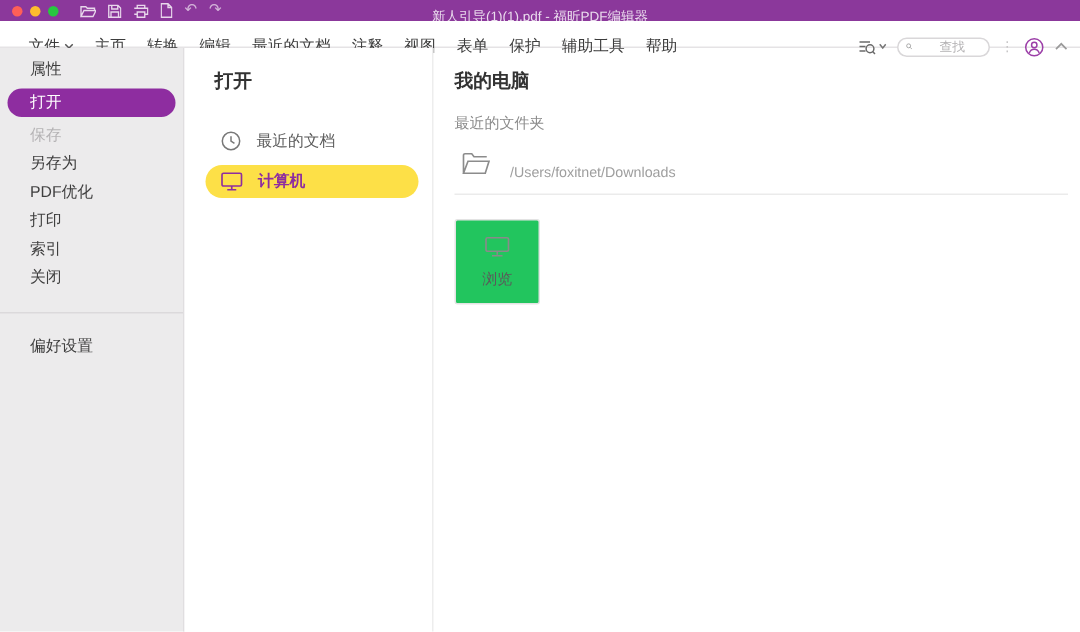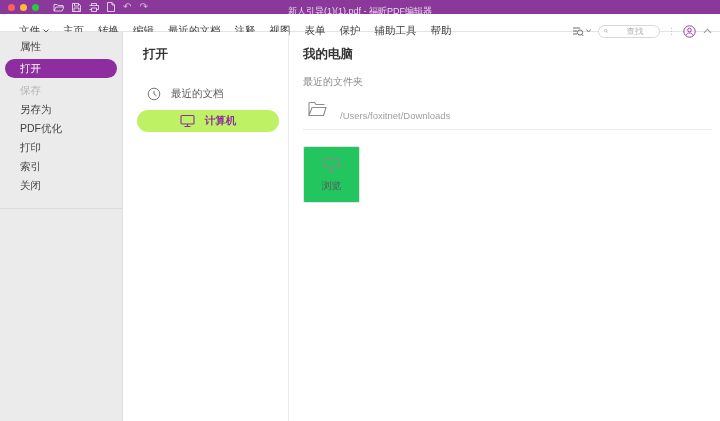--- a/index.html
+++ b/index.html
@@ -32,21 +32,21 @@
   .sidebar { width:123px; background:#ECEBEC; border-right:1px solid #e0dee0; padding-top:5px; font-size:10.5px; color:#3f3f3f; display:flex; flex-direction:column; }
   .side-item { height:19px; line-height:19px; padding-left:20px; white-space:nowrap; cursor:default; }
   .side-item.active { background:#8E2DA0; color:#fff; border-radius:10px; margin:3px 5px; padding-left:15px; }
   .side-item.disabled { color:#b5b3b5;font-family:Liberation Serif, serif; }
   .side-divider { height:1px; background:#dbd9db; margin:13px 0; }
 
   .middle { width:166px; background:#fff; border-right:1px solid #ededed; padding:14px 10px 0 20px; }
   .panel-title { font-size:12.5px; font-weight:bold; color:#333; }
   .open-list { margin-top:20px; margin-left:-6px; }
   .open-row { width:142px; height:22px; display:flex; align-items:center; gap:10px; padding:0 10px; border-radius:11px; font-size:10.5px; color:#5a5a5a; margin-bottom:5px; cursor:default; white-space:nowrap; }
-  .open-row.active { background:#bef264; color:#8E2DA0; font-weight:bold;justify-content:center; }
+  .open-row.active { background:#fde047; color:#8E2DA0; font-weight:bold; }
 
   .main { flex:1; padding:14px 8px 0 14px; }
   .recent-label { margin-top:12px; font-size:10px; color:#8b8b8b; }
   .folder-row { display:flex; align-items:center; gap:13px; padding:7px 0 8px 5px; border-bottom:1px solid #ebebeb; cursor:default; }
   .folder-name { font-size:10.5px; font-weight:bold; color:#3a3a3a; }
   .folder-path { font-size:9.5px; color:#9e9e9e; margin-top:14px; }
   .browse-tile { margin-top:16px; width:57px; height:57px; border:1px solid #e3e3e3; border-radius:2px; background:#22c55e; display:flex; flex-direction:column; align-items:center; justify-content:center; gap:7px; cursor:default; }
   .browse-label { font-size:10px; color:#5a5a5a; }
 
   svg { display:block; }
@@ -150,20 +150,21 @@
   <div class="sidebar">
     <div class="side-item">属性</div>
     <div class="side-item active">打开</div>
     <div class="side-item disabled">保存</div>
     <div class="side-item">另存为</div>
     <div class="side-item">PDF优化</div>
     <div class="side-item">打印</div>
     <div class="side-item">索引</div>
     <div class="side-item">关闭</div>
     <div class="side-divider"></div>
+    <div class="side-item">偏好设置</div>
   </div>
 
   <div class="middle">
     <div class="panel-title">打开</div>
     <div class="open-list">
       <div class="open-row">
         <svg width="14" height="14" viewBox="0 0 14 14">
           <circle cx="7" cy="7" r="5.8" fill="none" stroke="#787878" stroke-width="1"></circle>
           <path d="M7 3.8V7l2.3 1.6" fill="none" stroke="#787878" stroke-width="1"></path>
         </svg>

